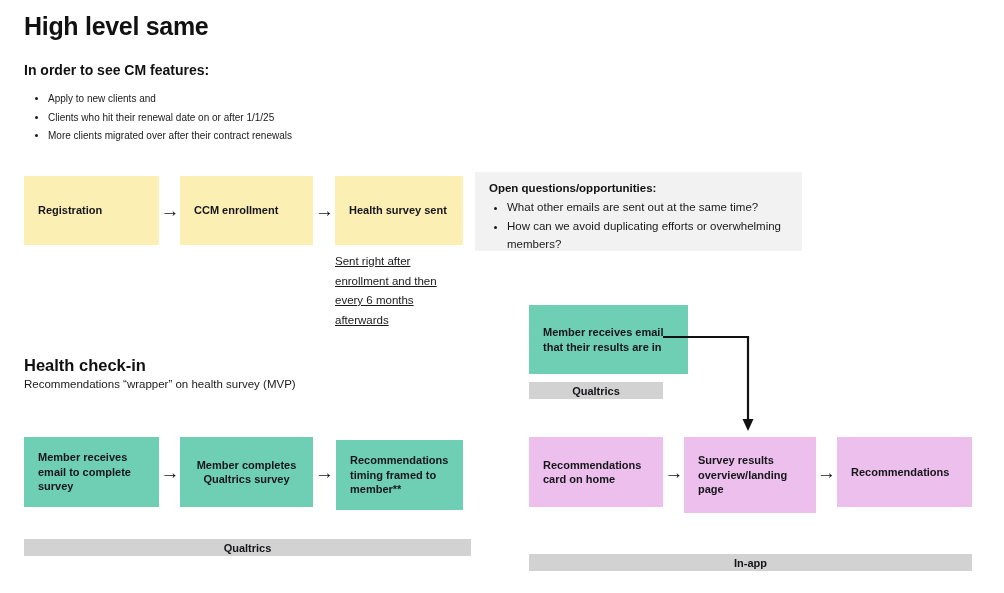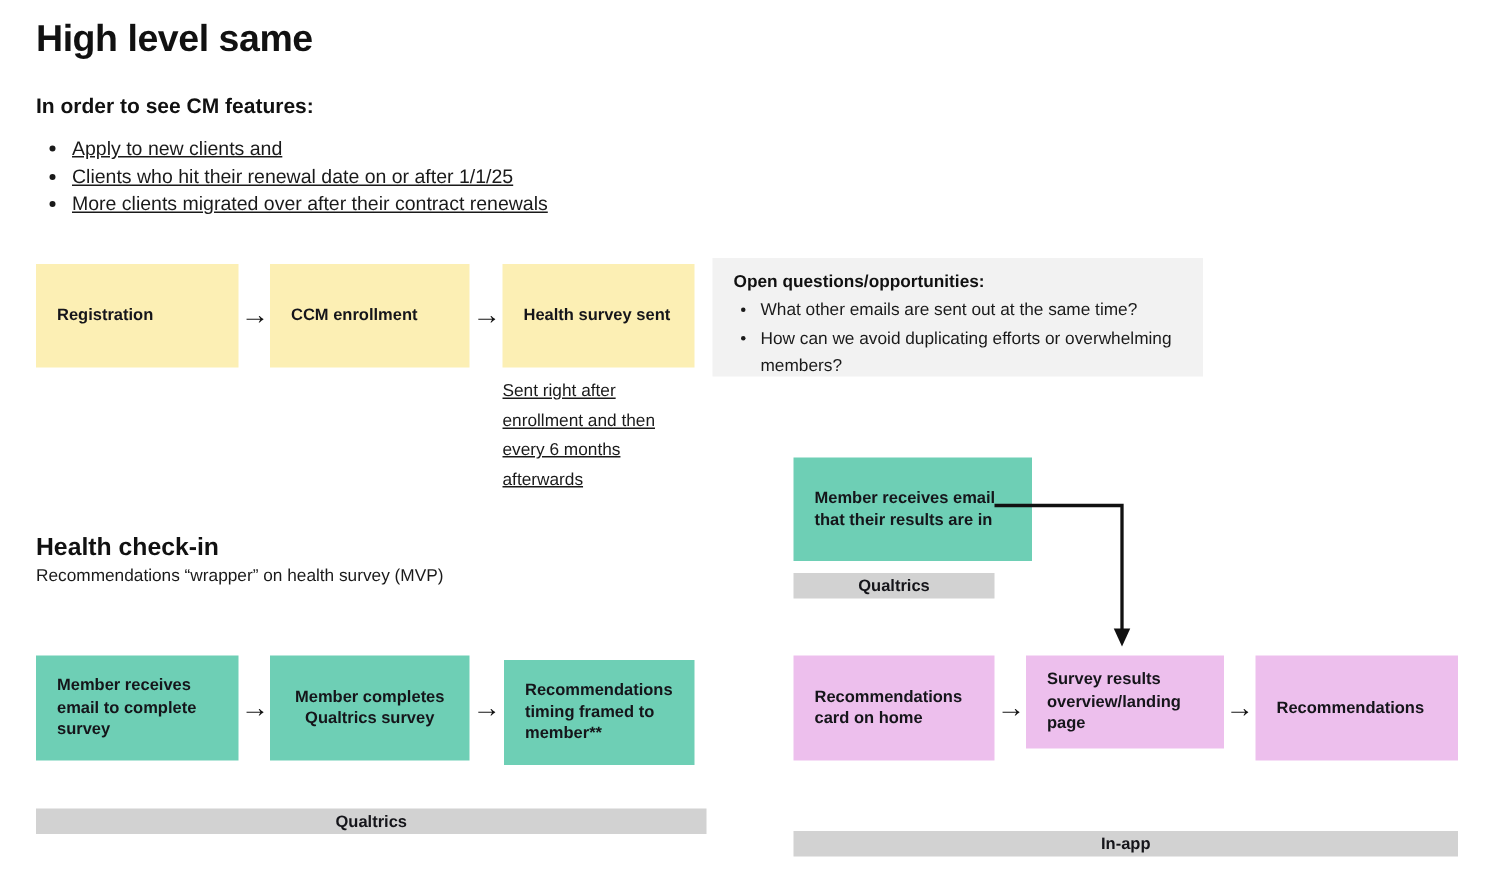--- a/index.html
+++ b/index.html
@@ -29,24 +29,23 @@
     left: 24px; top: 62px;
     font-size: 14px;
     font-weight: bold;
     color: #111111;
   }
   #intro-list {
     left: 28px; top: 90px;
     width: 460px;
     margin: 0;
     padding: 0 0 0 20px;
-    font-size: 13px;
+    font-size: 10px;
     line-height: 18.5px;
     color: #1a1a1a;
-    text-decoration: underline;
   }
   #intro-list li { margin: 0; padding: 0; }
 
   #section-heading {
     left: 24px; top: 356px;
     font-size: 16.5px;
     font-weight: bold;
     color: #111111;
   }
   #section-subheading {
@@ -206,21 +205,21 @@
 </div>
 
 <div class="abs flow-box pink" style="left:529px; top:437px; width:134px; height:70px;">
   <span>Recommendations card on home</span>
 </div>
 
 <div class="abs arrow" style="left:663px; top:437px; width:22px; height:70px;">
   <span>→</span>
 </div>
 
-<div class="abs flow-box pink" style="left:684px; top:437px; width:132px; height:62px;">
+<div class="abs flow-box pink" style="left:684px; top:437px; width:132px; height:76px;">
   <span>Survey results overview/landing page</span>
 </div>
 
 <div class="abs arrow" style="left:816px; top:437px; width:21px; height:70px;">
   <span>→</span>
 </div>
 
 <div class="abs flow-box pink" style="left:837px; top:437px; width:135px; height:70px;">
   <span>Recommendations</span>
 </div>

